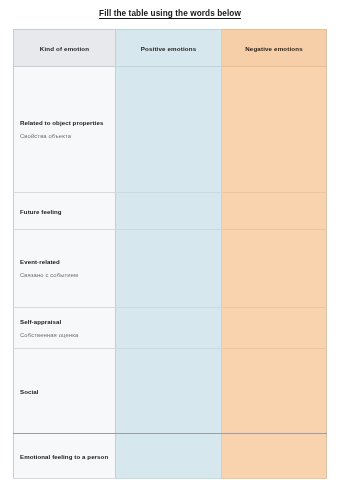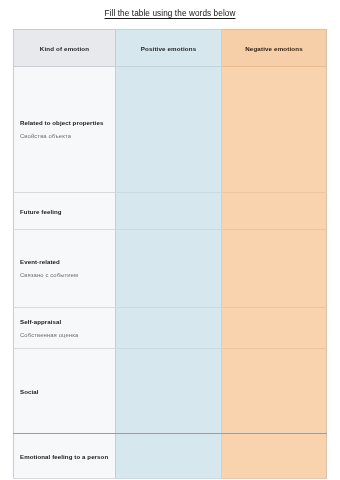--- a/index.html
+++ b/index.html
@@ -19,21 +19,21 @@
     position: relative;
     width: 340px;
     height: 480px;
     background: #ffffff;
     box-sizing: border-box;
   }
 
   .title {
     text-align: center;
     font-size: 8.2px;
-    font-weight: normal;
+    font-weight: bold;
     color: #171717;
     letter-spacing: 0.1px;
     padding-top: 8px;
     padding-bottom: 0;
     text-decoration: underline;
     text-underline-offset: 2px;
     line-height: 11px;
   }
 
   .table-wrap {

